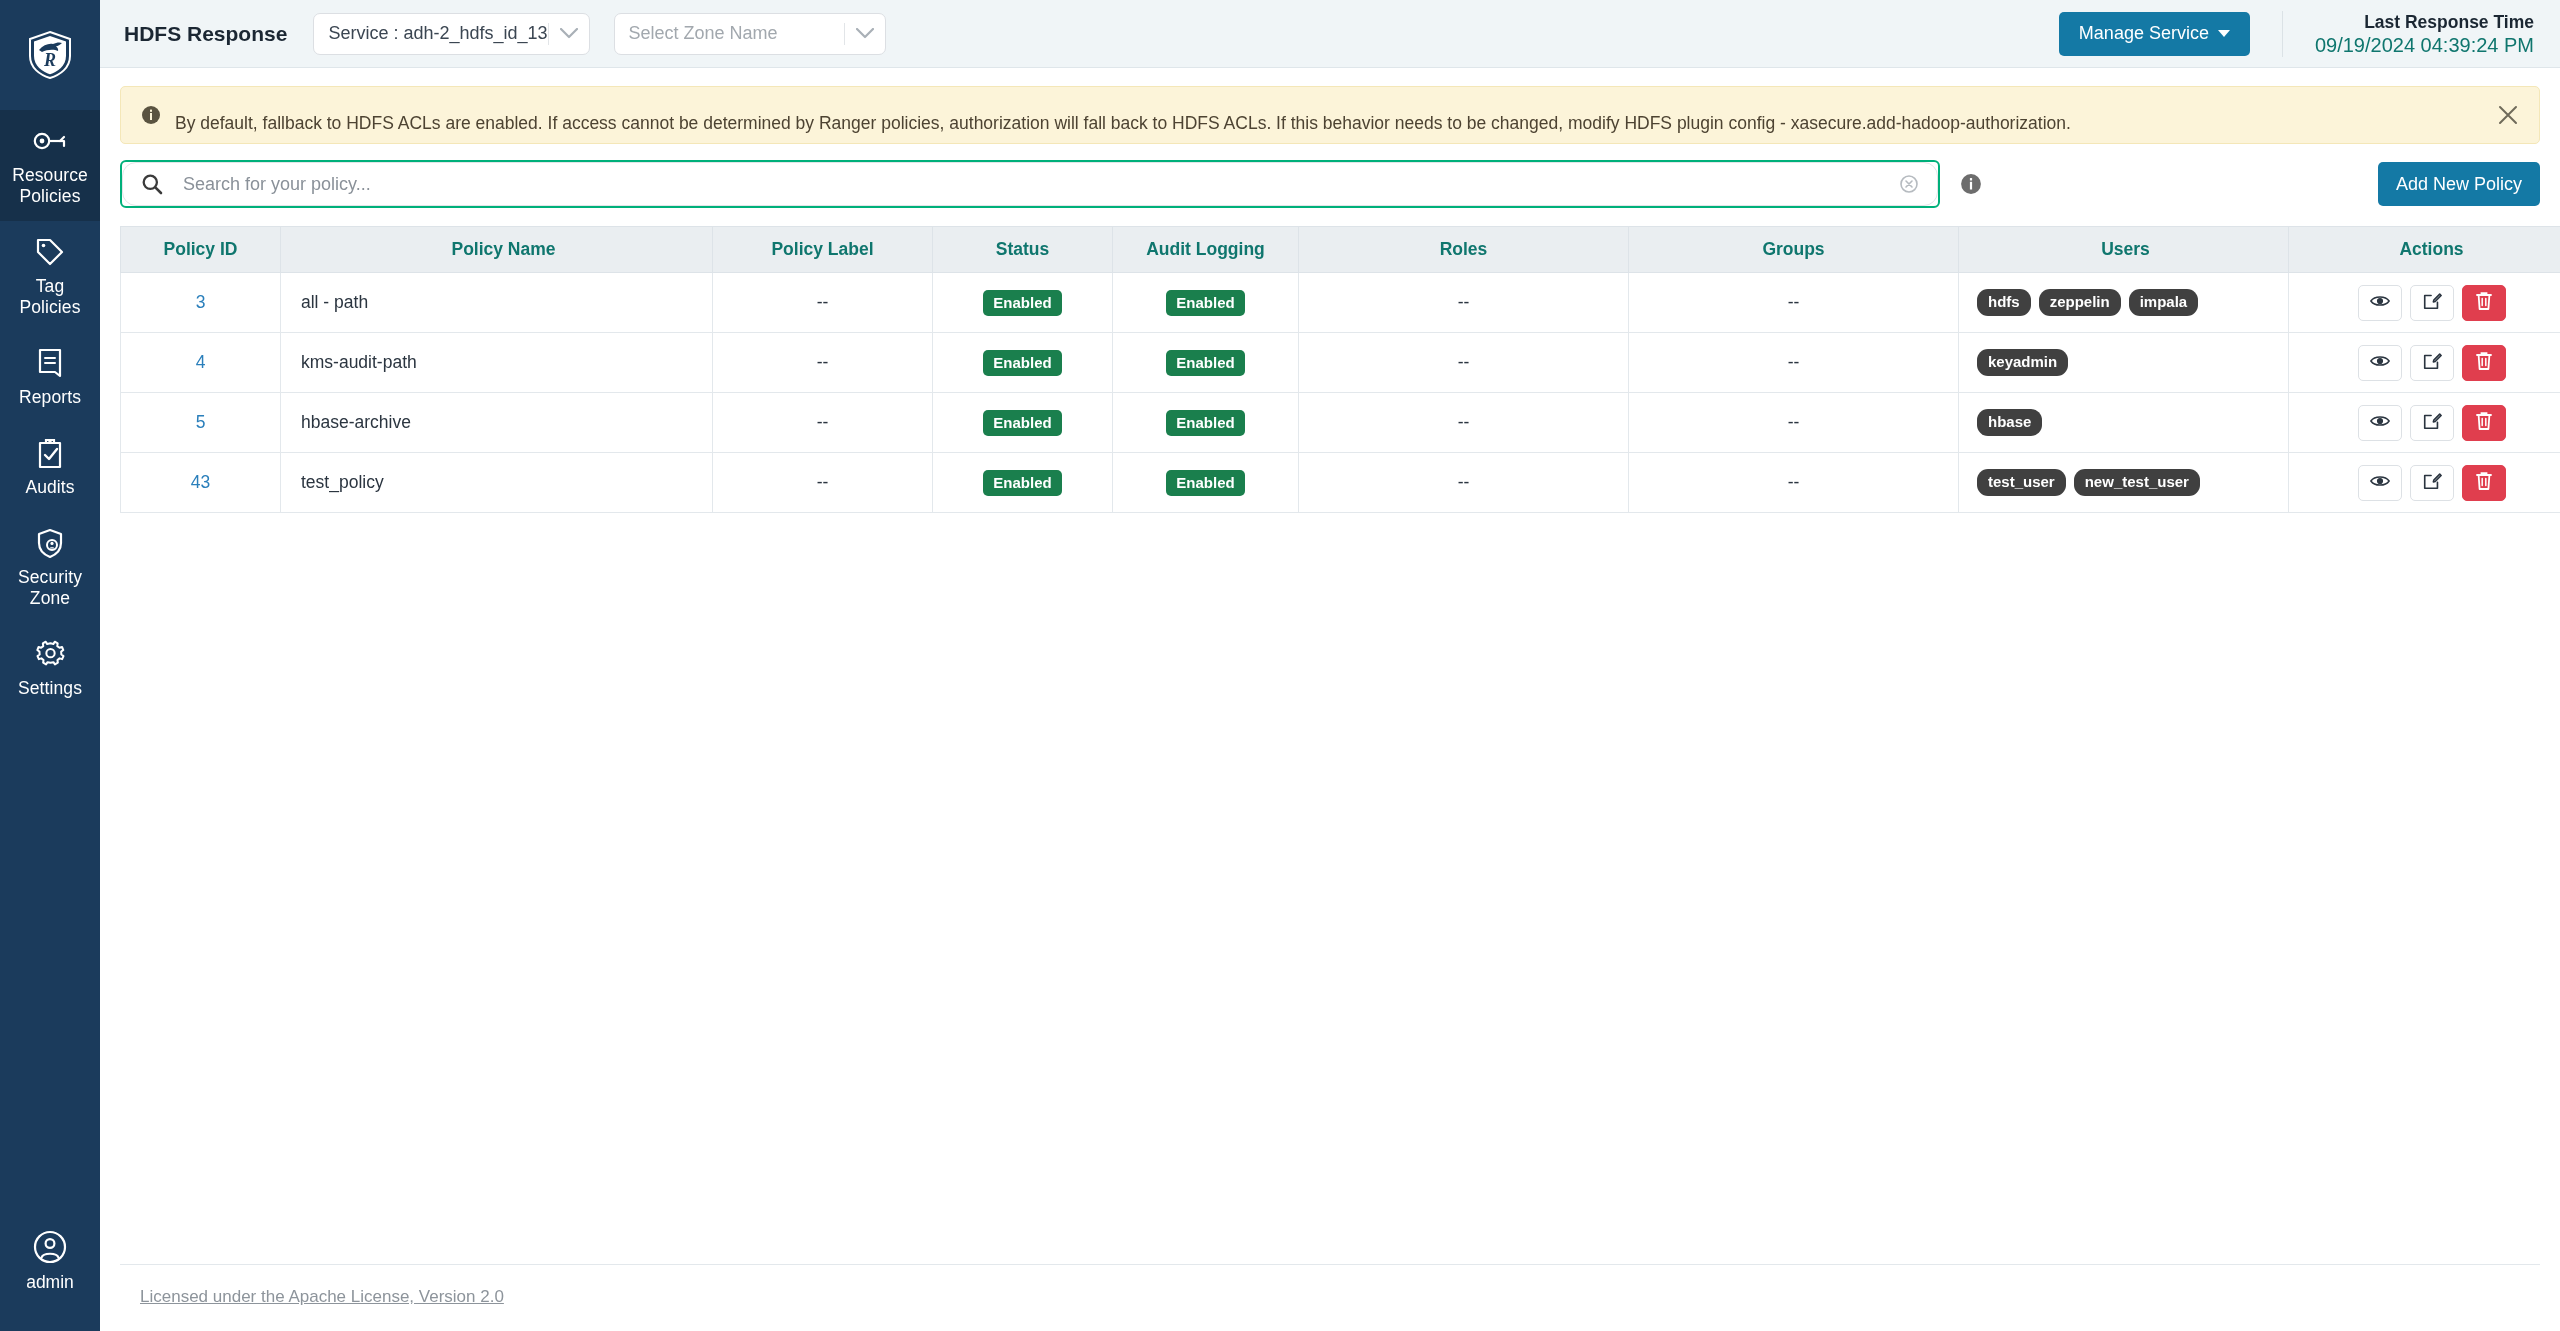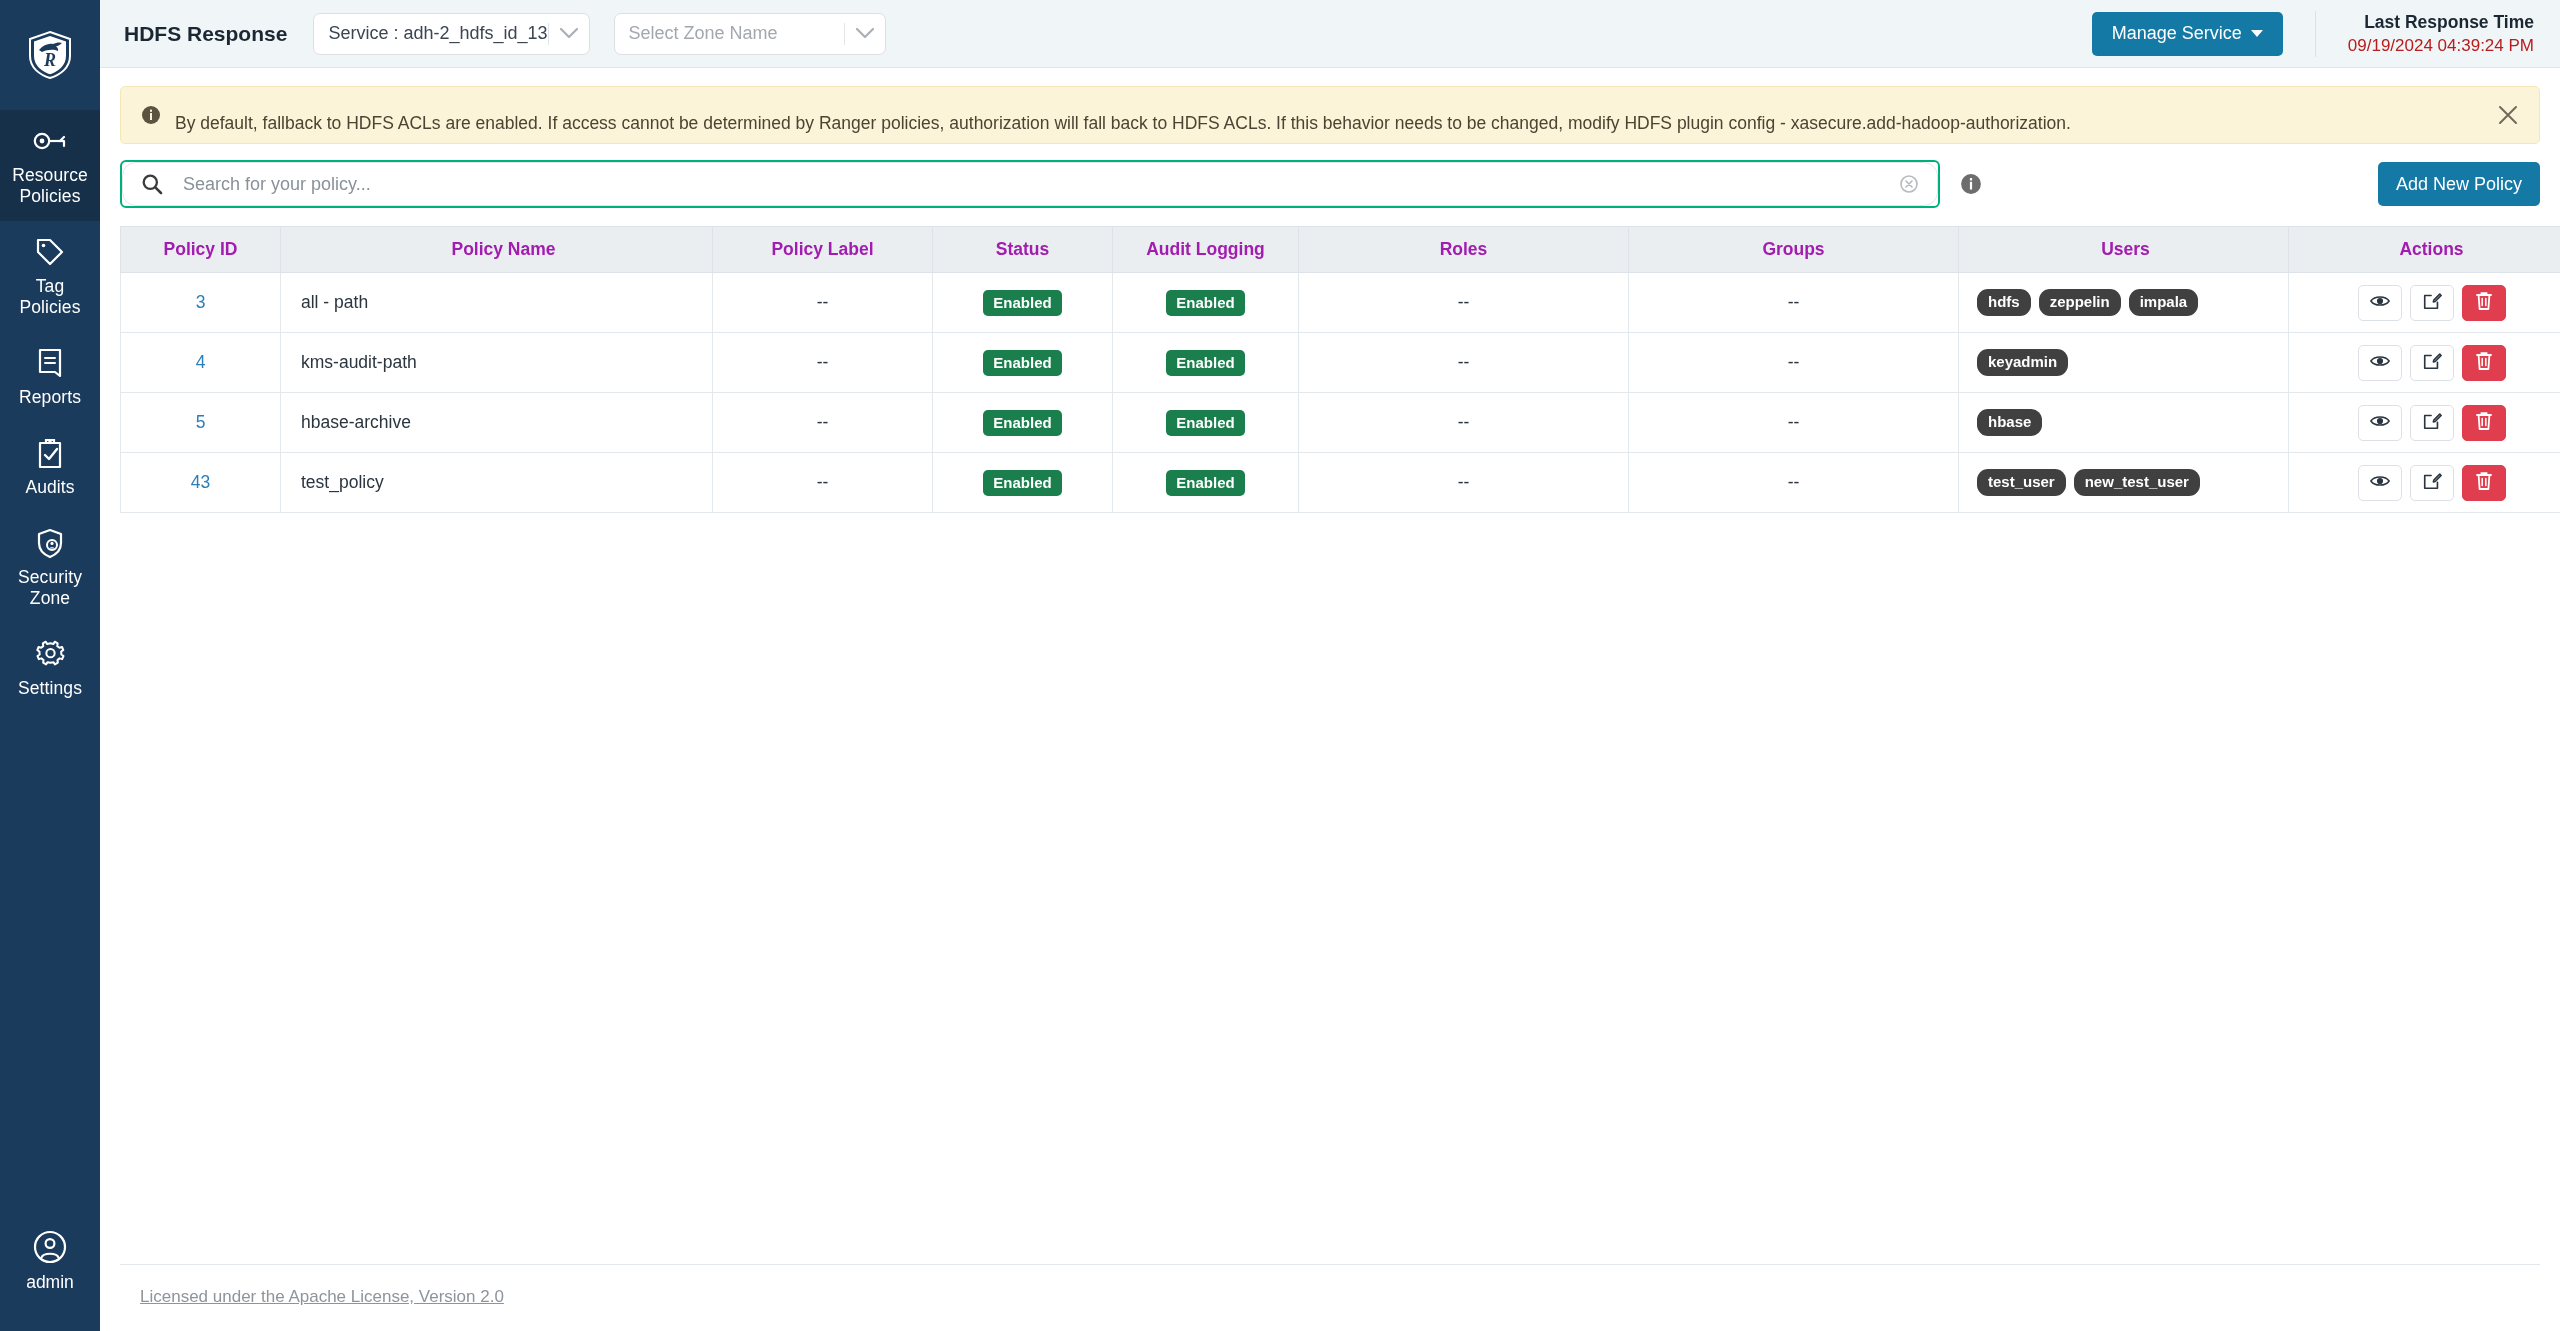--- a/index.html
+++ b/index.html
@@ -95,21 +95,21 @@
     white-space: nowrap;
   }
   .caret-down-w {
     width: 0; height: 0;
     border-left: 6px solid transparent; border-right: 6px solid transparent;
     border-top: 7px solid #ffffff;
   }
   .topbar-div { width: 1px; height: 46px; background: #dbe2e6; margin: 0 22px; }
   .resp-block { text-align: right; padding-right: 8px; }
   .resp-title { font-size: 17.5px; font-weight: bold; color: #1b2733; line-height: 23px; white-space: nowrap; }
-  .resp-time { font-size: 17px; color: #b91c1c; line-height: 23px; white-space: nowrap; }
+  .resp-time { font-size: 20px; color: #0f766e; line-height: 23px; white-space: nowrap; }
 
   
   .alert-wrap { padding: 18px 20px 0 20px; }
   .alert {
     background: #fcf4d9; border: 1px solid #f4e7b8; border-radius: 5px;
     min-height: 58px;
     display: flex; align-items: center;
     padding: 0 14px 0 18px;
   }
   .alert-icon {
@@ -177,21 +177,21 @@
   
   .table-wrap { padding: 18px 20px 0 20px; flex: 1 1 auto; }
   table.policy-table {
     width: 100%; border-collapse: collapse;
     table-layout: fixed;
     background: #fff;
   }
   table.policy-table thead th {
     background: #eaeef1;
     border: 1px solid #dde3e8;
-    font-size: 17.5px; font-weight: bold; color: #a21caf;
+    font-size: 17.5px; font-weight: bold; color: #0f766e;
     height: 46px; text-align: center; vertical-align: middle;
     padding: 0 6px;
   }
   table.policy-table tbody td {
     border: 1px solid #e3e8ec;
     height: 60px; vertical-align: middle;
     font-size: 17.5px; color: #2b3540;
     padding: 0 10px;
   }
   .c-id { width: 160px; text-align: center; }

